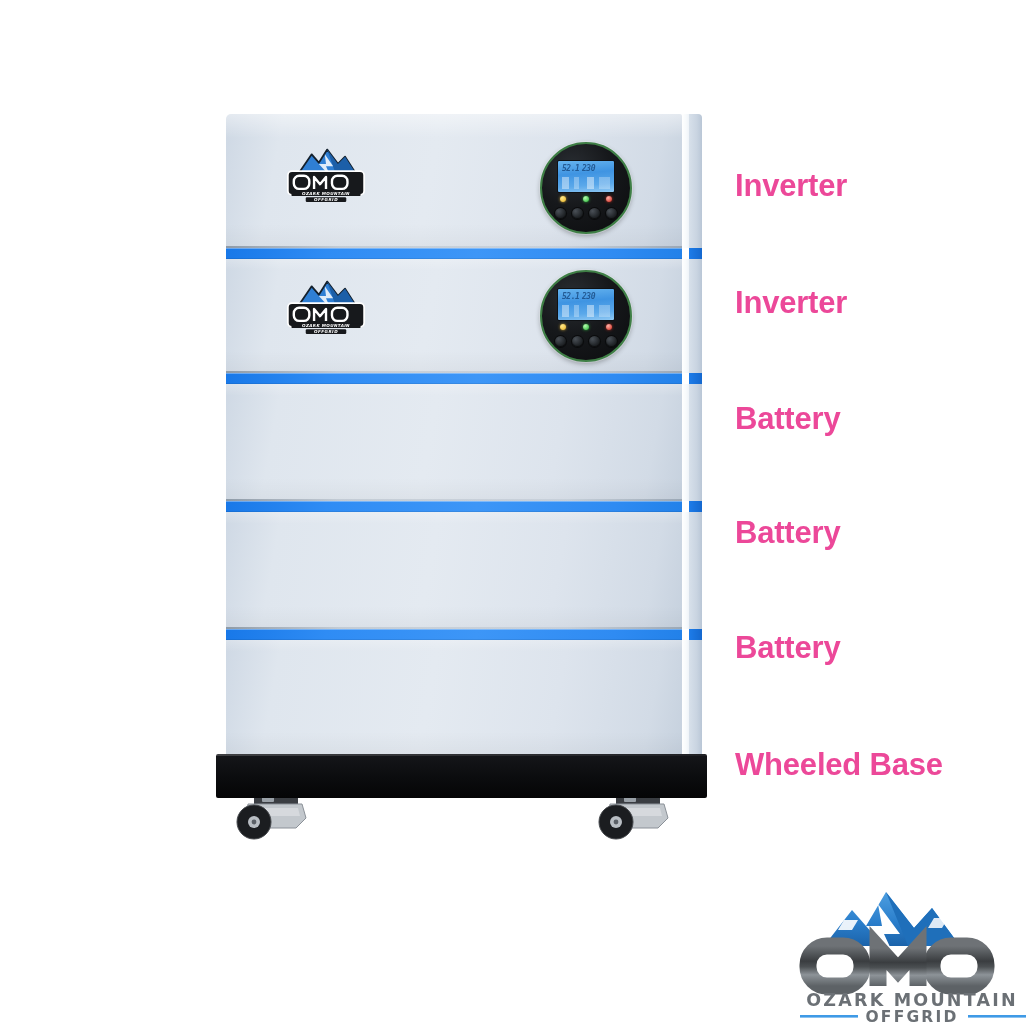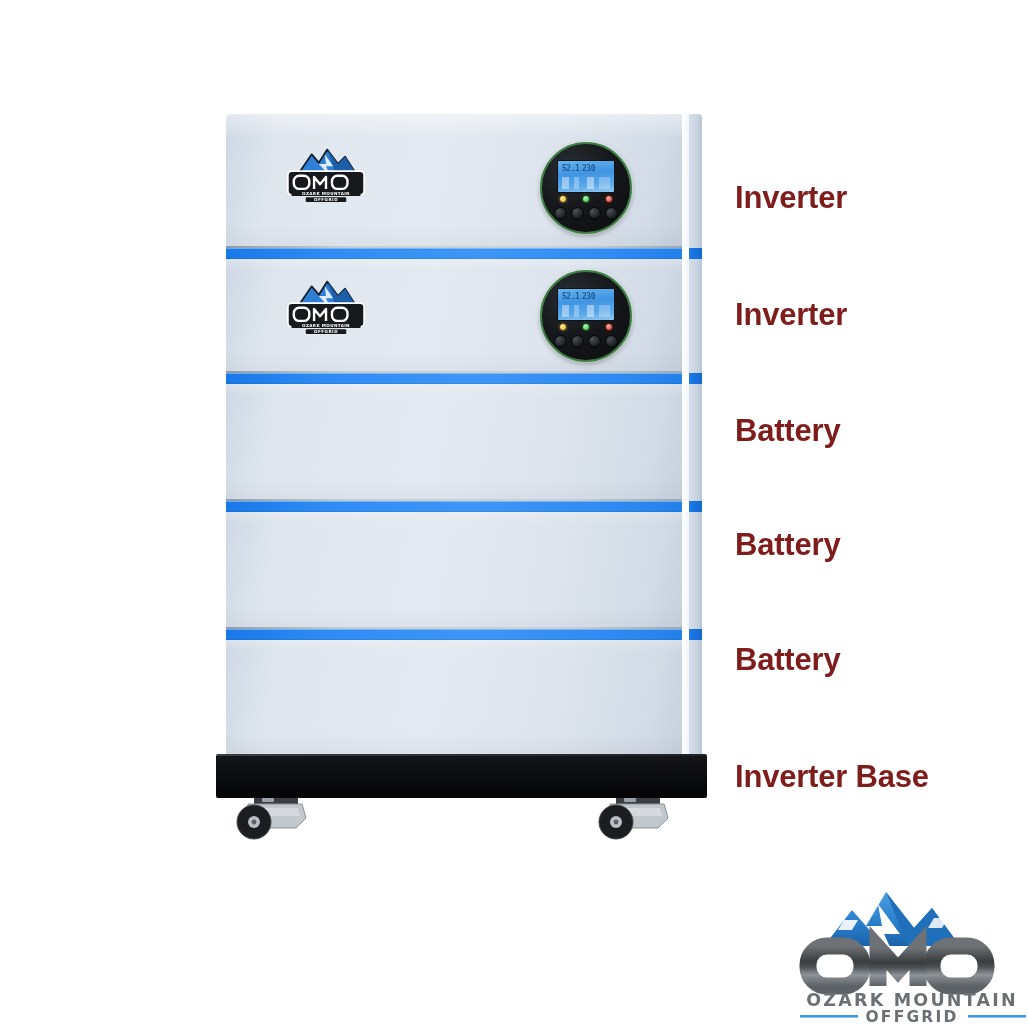--- a/index.html
+++ b/index.html
@@ -22,20 +22,21 @@
     top: 114px;
     width: 476px;
     height: 640px;
   }
 
   .module {
     position: absolute;
     left: 0;
     width: 476px;
     box-sizing: border-box;
+    font-style: italic;
   }
 
   
   .mod-face {
     position: absolute;
     left: 0;
     top: 0;
     width: 456px;
     height: 100%;
     background: linear-gradient(100deg,
@@ -210,24 +211,23 @@
   .caster svg { display:block; width:100%; height:100%; }
 
   
   .callout {
     position: absolute;
     left: 735px;
     font-family: "Liberation Sans", sans-serif;
     font-weight: bold;
     font-size: 31px;
     line-height: 1;
-    color: #7f1d1d;
+    color: #ec4899;
     letter-spacing: -0.2px;
     white-space: nowrap;
-    margin-top: 12px;
   }
 
   
   #corner-logo {
     position: absolute;
     left: 782px;
     top: 884px;
     width: 260px;
     height: 140px;
     overflow: hidden;
@@ -395,21 +395,21 @@
   </svg>
 </div>
 
 <div id="wheeled-base"></div>
 
 <div class="callout" style="top:170px;">Inverter</div>
 <div class="callout" style="top:287px;">Inverter</div>
 <div class="callout" style="top:403px;">Battery</div>
 <div class="callout" style="top:517px;">Battery</div>
 <div class="callout" style="top:632px;">Battery</div>
-<div class="callout" style="top:749px;">Inverter Base</div>
+<div class="callout" style="top:749px;">Wheeled Base</div>
 
 <div id="corner-logo">
   <svg viewBox="0 0 260 140" xmlns="http://www.w3.org/2000/svg">
     <defs>
       <linearGradient id="omoMetal" x1="0" y1="0" x2="0" y2="1">
         <stop offset="0%" stop-color="#6e7276"></stop>
         <stop offset="38%" stop-color="#3a3d40"></stop>
         <stop offset="52%" stop-color="#4c5053"></stop>
         <stop offset="72%" stop-color="#8d9398"></stop>
         <stop offset="100%" stop-color="#5d6266"></stop>

